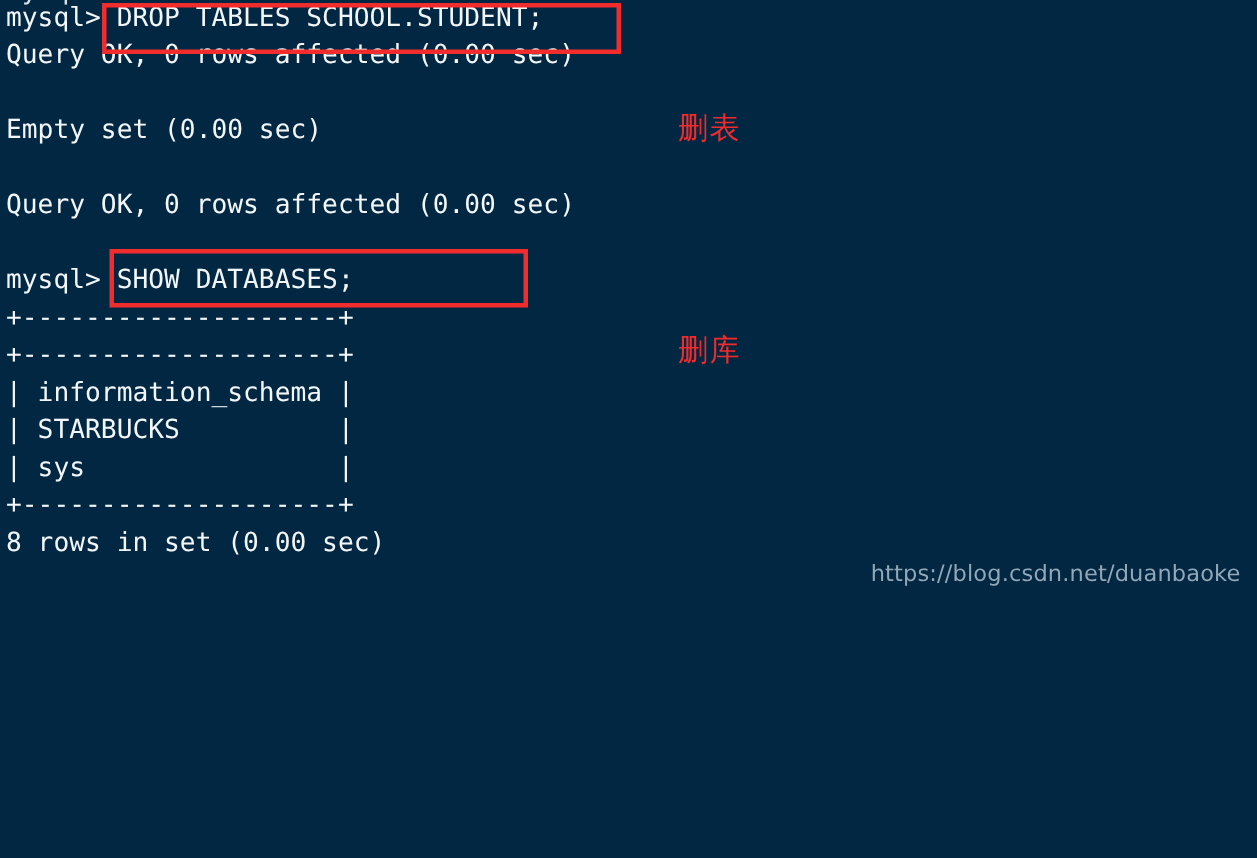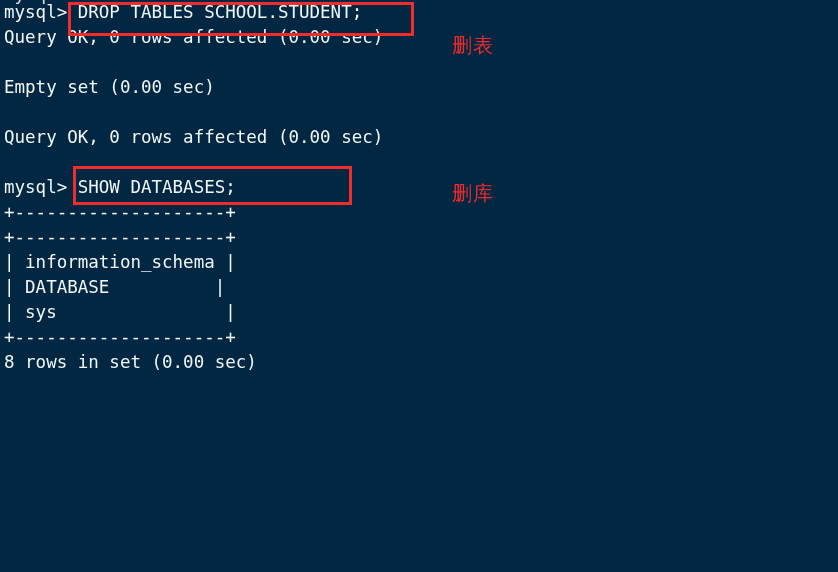--- a/index.html
+++ b/index.html
@@ -57,20 +57,21 @@
   #redbox-2 { left: 73px;  top: 166px; width: 279px; height: 39px; }
   
   .annot {
     position: absolute;
     color: #ef2b2b;
     font-family: "DejaVu Sans", "Liberation Sans", sans-serif;
     font-size: 20px;
     font-weight: 400;
     letter-spacing: 1px;
     white-space: nowrap;
+    margin-top: 40px;
   }
   #annot-1 { left: 452px; top: 32px; }
   #annot-2 { left: 452px; top: 180px; }
   
   #watermark {
     position: absolute;
     right: 11px;
     bottom: 9px;
     color: #92a7b8;
     font-family: "DejaVu Sans", "Liberation Sans", sans-serif;
@@ -91,26 +92,27 @@
     <div class="tline">Query OK, 0 rows affected (0.00 sec)</div>
     <div class="tline blank"></div>
     <div class="tline">Empty set (0.00 sec)</div>
     <div class="tline blank"></div>
     <div class="tline">Query OK, 0 rows affected (0.00 sec)</div>
     <div class="tline blank"></div>
     <div class="tline">mysql&gt; SHOW DATABASES;</div>
     <div class="tline">+--------------------+</div>
     <div class="tline">+--------------------+</div>
     <div class="tline">| information_schema |</div>
-    <div class="tline">| DATABASE          |</div>
+    <div class="tline">| STARBUCKS          |</div>
     <div class="tline">| sys                |</div>
     <div class="tline">+--------------------+</div>
     <div class="tline">8 rows in set (0.00 sec)</div>
   </div>
 
   <div class="redbox" id="redbox-1"></div>
   <div class="redbox" id="redbox-2"></div>
 
   <div class="annot" id="annot-1">删表</div>
   <div class="annot" id="annot-2">删库</div>
 
+  <div id="watermark">https://blog.csdn.net/duanbaoke</div>
 
 </div>
 
 </body></html>

